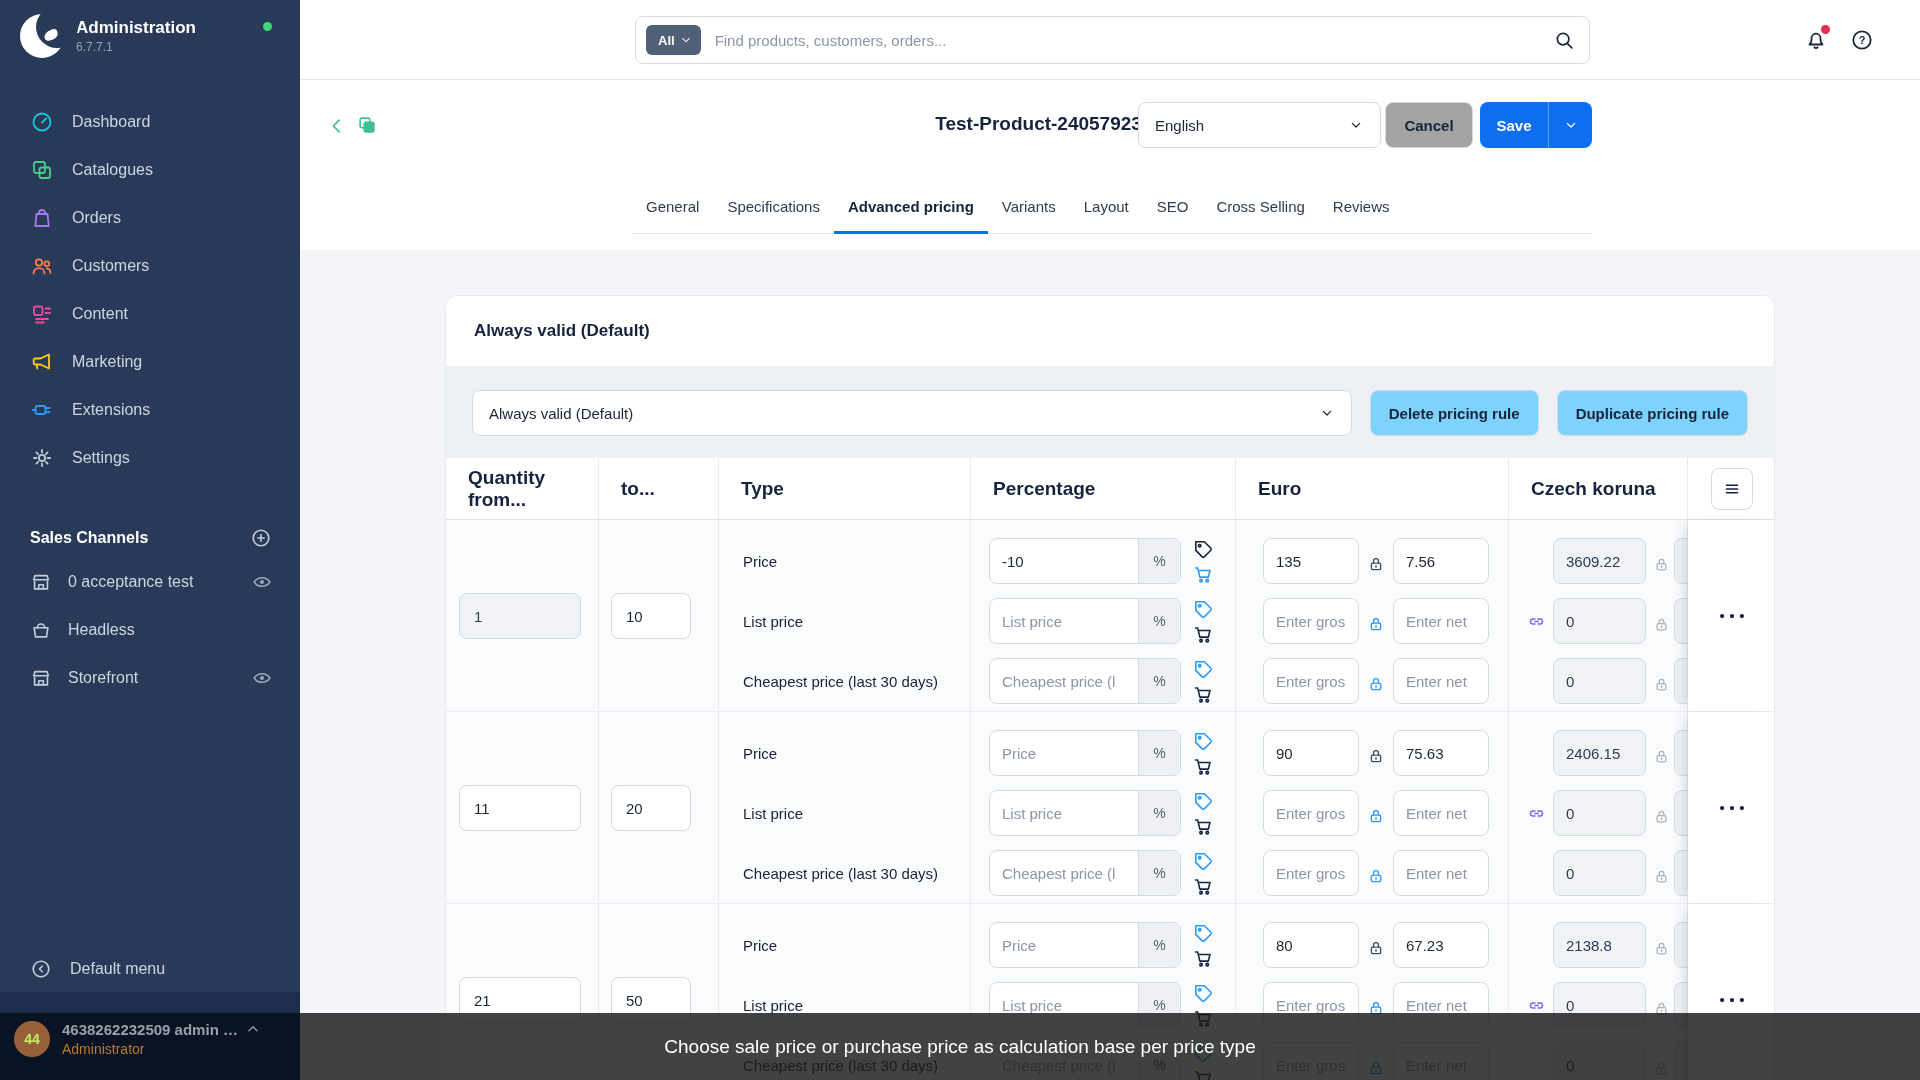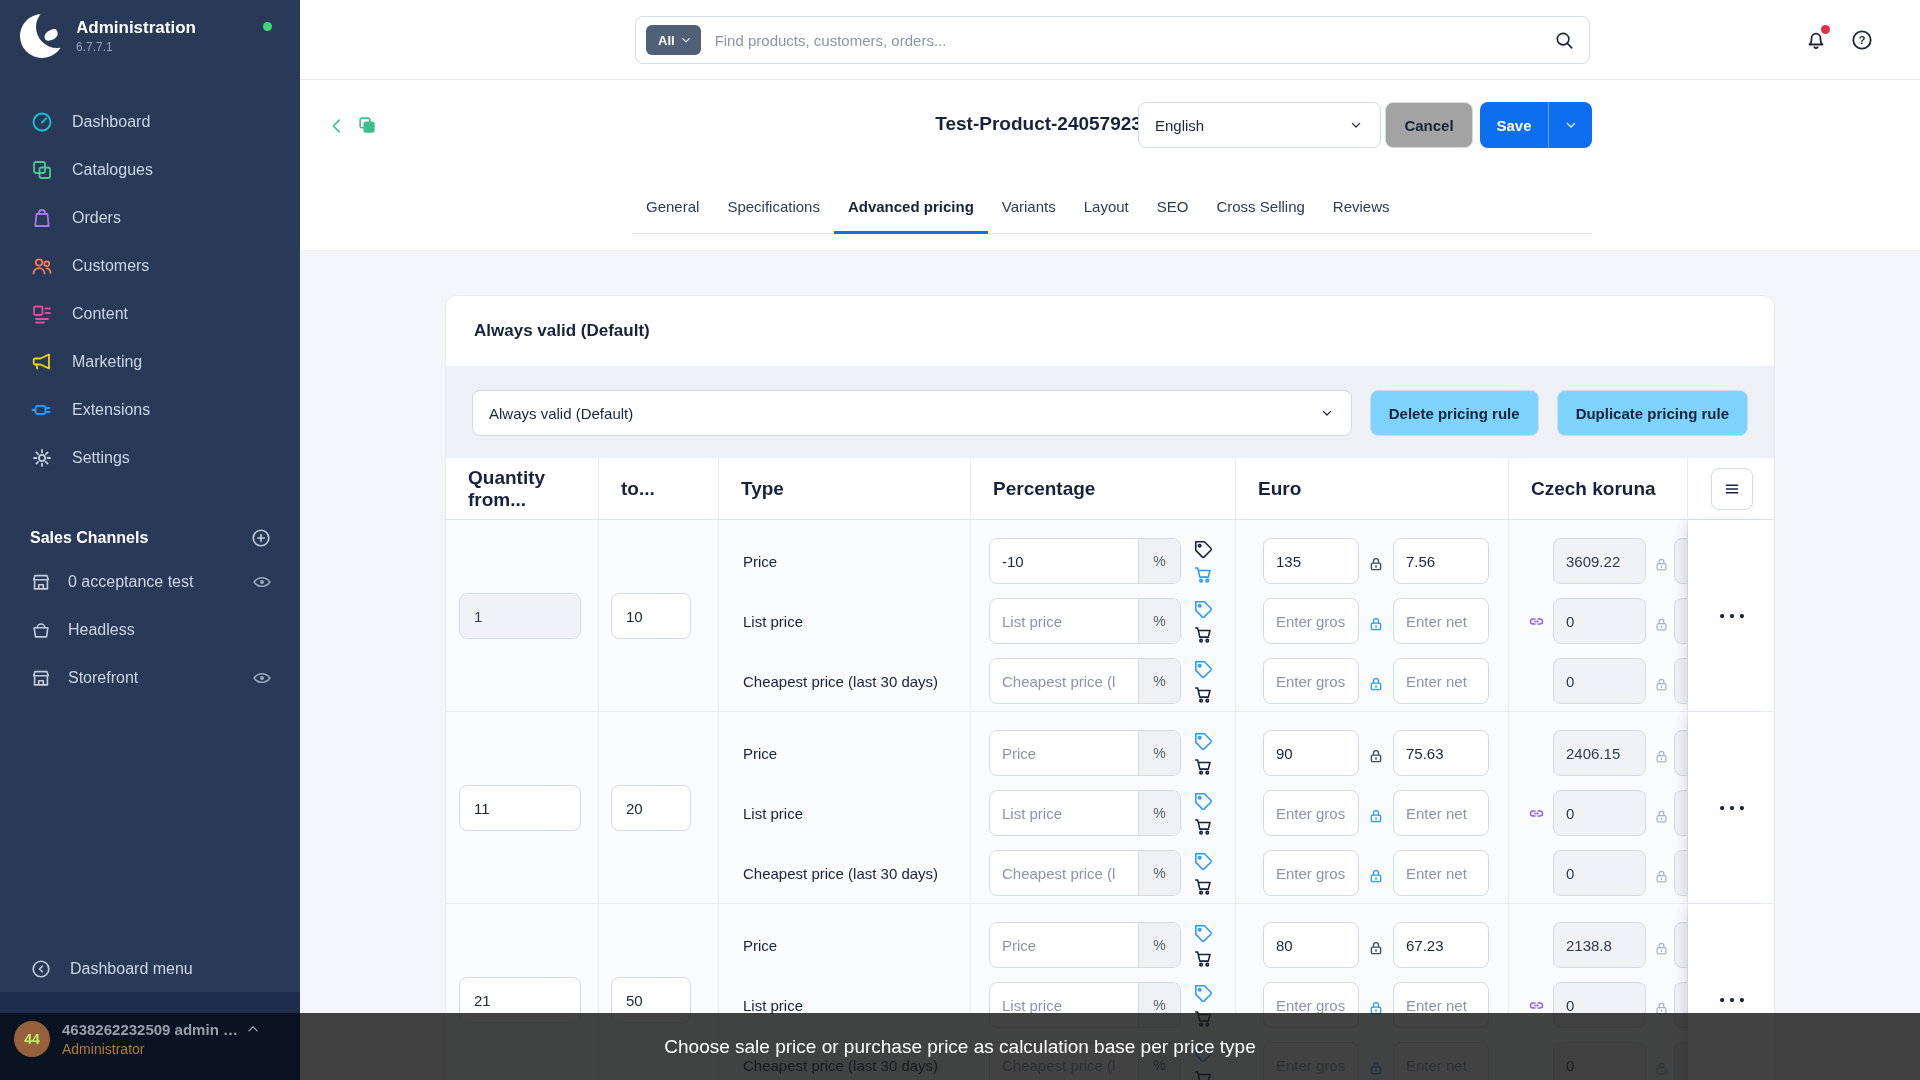--- a/index.html
+++ b/index.html
@@ -269,21 +269,21 @@
         </span>
   </div>
     </div>
   <div class="collapse-row">
     <span class="mi-ic ic">
         <svg viewBox="0 0 24 24" width="100%" height="100%" fill="none" stroke="currentColor" stroke-width="1.8" stroke-linecap="round" stroke-linejoin="round">
           <circle cx="12" cy="12" r="8.5"></circle>
           <path d="M13.4 9l-3 3 3 3"></path>
         </svg>
       </span>
-    <span class="mi-label">Dashboard menu</span>
+    <span class="mi-label">Default menu</span>
   </div>
 </div>
 
 <div class="main">
 
   <div class="topbar">
     <div class="search">
       <button class="scope-pill">
         <span>All</span>
         <span class="ic">

